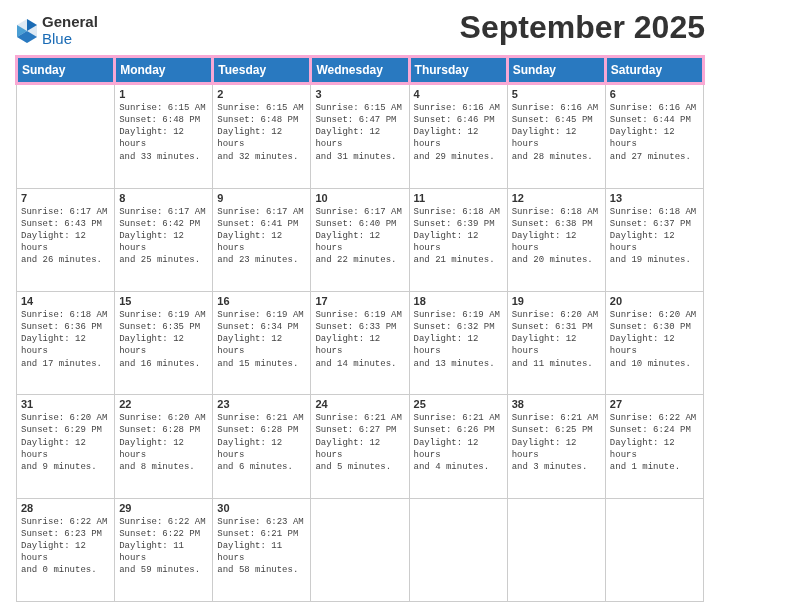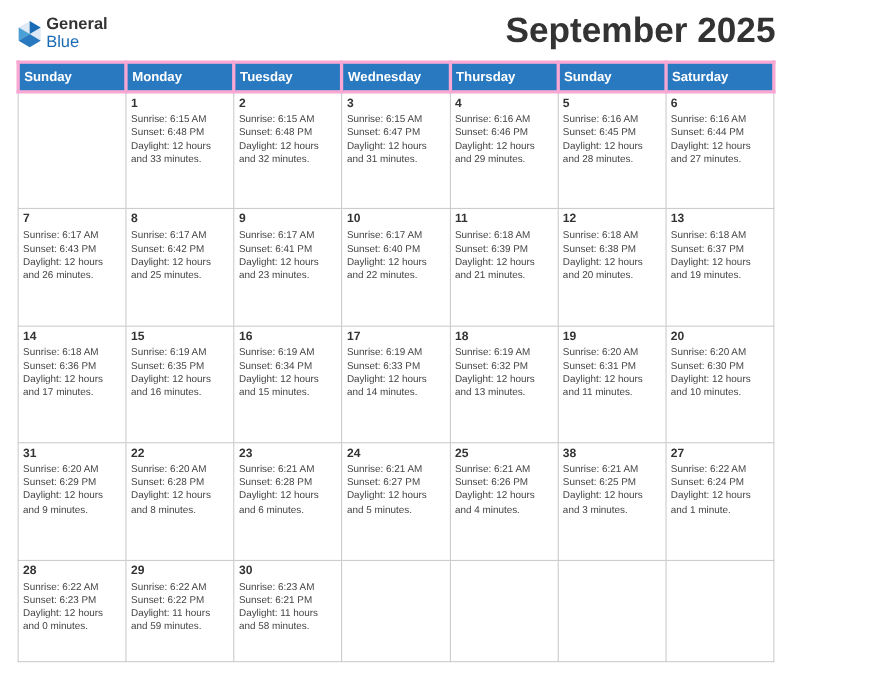--- a/index.html
+++ b/index.html
@@ -86,20 +86,21 @@
     .day-num {
       font-size: 11px;
       font-weight: bold;
       display: block;
       margin-bottom: 2px;
     }
     .day-info {
       font-size: 9px;
       line-height: 1.35;
       color: #444;
+      font-family: Liberation Mono, monospace;
     }
     .empty-cell {
       background: #fff;
     }
     .week-row td {
       height: 80px;
     }
     .last-row td {
       height: 65px;
     }

